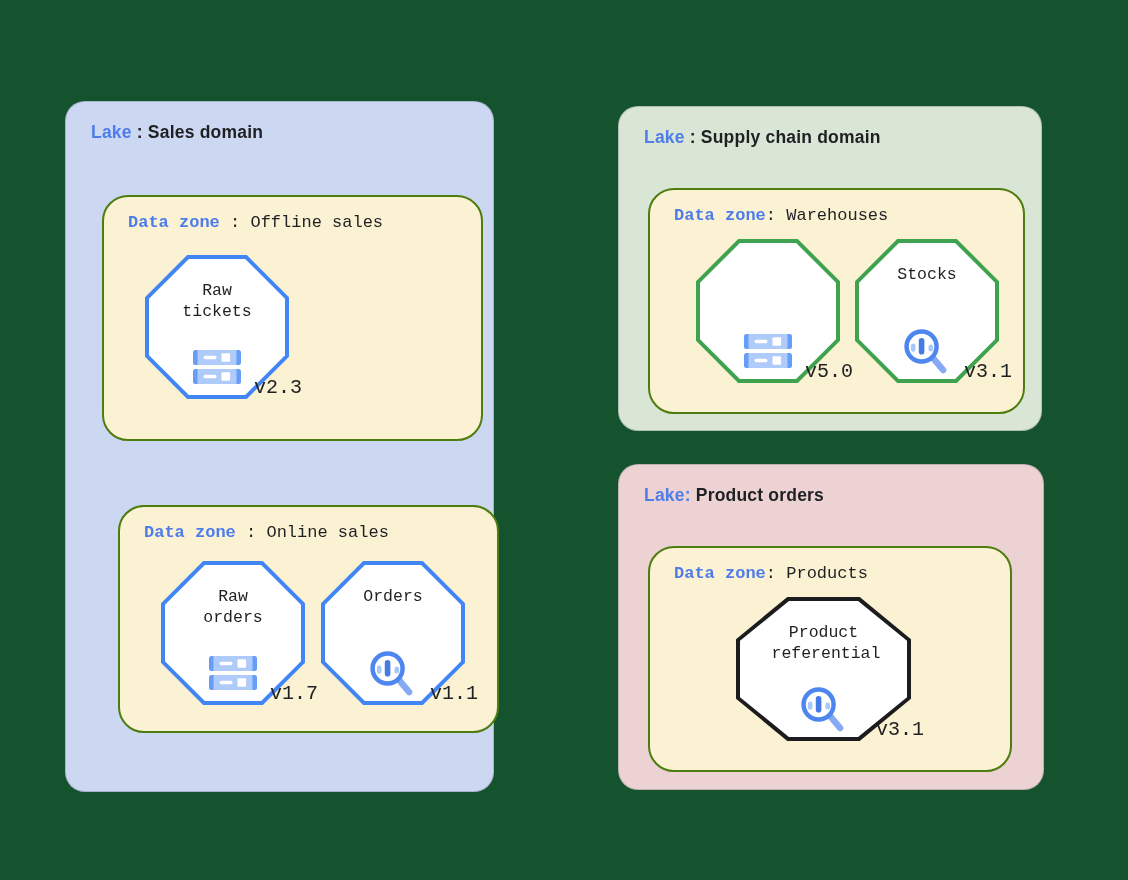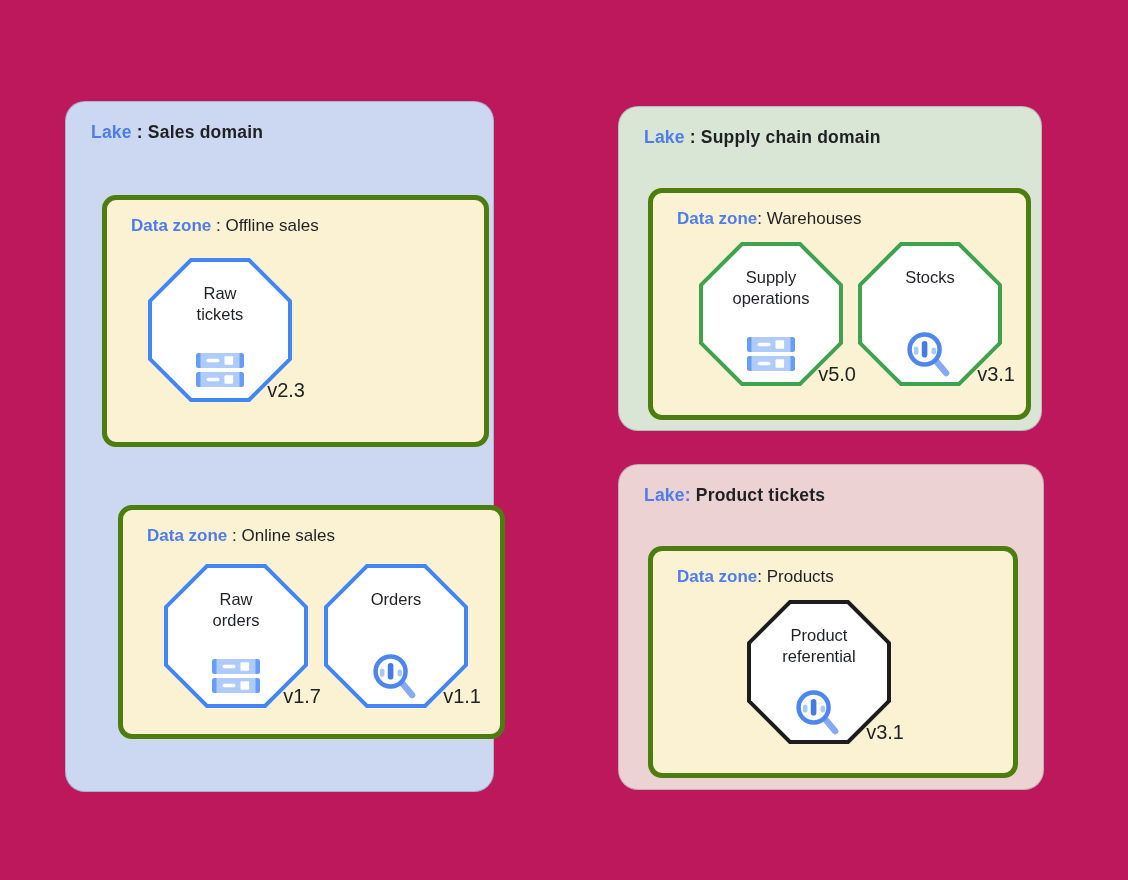--- a/index.html
+++ b/index.html
@@ -3,21 +3,21 @@
 <meta charset="utf-8">
 <style>
   html,body{margin:0;padding:0;}
   body{
     font-family:"Liberation Sans","DejaVu Sans",sans-serif;
     background:#ffffff;
   }
   .canvas{
     position:relative;
     width:1128px;height:880px;
-    background:#be185d;
+    background:#14532d;
     overflow:hidden;
   }
   .lake{
     position:absolute;
     border-radius:20px;
     border:1.5px solid rgba(90,100,115,0.30);
   }
   .lake-title{
     position:absolute;
     left:25px;top:20px;
@@ -25,22 +25,23 @@
     font-weight:bold;
     color:#1F2023;
     letter-spacing:.2px;
     white-space:nowrap;
   }
   .t-blue{color:#4E7CEA;}
   .t-sep{white-space:pre;}
   .zone{
     position:absolute;
     background:#FBF1D3;
-    border:5px solid #4d7c0f;
-    border-radius:14px;
+    border:2px solid #4d7c0f;
+    border-radius:26px;
+    font-family:Liberation Mono, monospace;
   }
   .zone-title{
     position:absolute;
     left:24px;top:16px;
     font-size:17px;
     color:#1F2023;
     white-space:nowrap;
   }
   .zone-title .t-blue{font-weight:bold;}
   .oct{
@@ -172,24 +173,20 @@
     <div class="lake-title">
       <span class="t-blue">Lake</span><span class="t-sep"> : </span><span>Supply chain domain</span>
     </div>
 
     <div class="zone" style="left:29px;top:81px;width:373px;height:222px;">
       <div class="zone-title">
         <span class="t-blue">Data zone</span><span class="t-sep">: </span><span>Warehouses</span>
       </div>
 
       <div class="oct oct-green" style="left:46px;top:49px;">
-        <div class="oct-label">
-          <span>Supply</span>
-          <span>operations</span>
-        </div>
         <svg class="icon icon-storage" width="48" height="34" viewBox="0 0 48 34">
           <rect x="0" y="0" width="48" height="15" rx="2.5" fill="#669DF6"></rect>
           <rect x="4.5" y="0" width="39" height="15" fill="#AECBFA"></rect>
           <rect x="10.5" y="5.8" width="13" height="3.4" rx="1.7" fill="#ffffff"></rect>
           <rect x="28.5" y="3.2" width="8.6" height="8.6" rx="1" fill="#ffffff"></rect>
           <rect x="0" y="19" width="48" height="15" rx="2.5" fill="#669DF6"></rect>
           <rect x="4.5" y="19" width="39" height="15" fill="#AECBFA"></rect>
           <rect x="10.5" y="24.8" width="13" height="3.4" rx="1.7" fill="#ffffff"></rect>
           <rect x="28.5" y="22.2" width="8.6" height="8.6" rx="1" fill="#ffffff"></rect>
         </svg>
@@ -208,29 +205,29 @@
           <rect x="9.8" y="17.5" width="4.6" height="8.2" rx="2.3" fill="#A8C7FA"></rect>
           <rect x="27.4" y="18.5" width="4.6" height="7" rx="2.3" fill="#A8C7FA"></rect>
         </svg>
         <div class="version">v3.1</div>
       </div>
     </div>
   </div>
 
   <div class="lake" style="left:618px;top:464px;width:424px;height:324px;background:#ECD2D2;">
     <div class="lake-title">
-      <span class="t-blue">Lake:</span><span class="t-sep"> </span><span>Product tickets</span>
+      <span class="t-blue">Lake:</span><span class="t-sep"> </span><span>Product orders</span>
     </div>
 
     <div class="zone" style="left:29px;top:81px;width:360px;height:222px;">
       <div class="zone-title">
         <span class="t-blue">Data zone</span><span class="t-sep">: </span><span>Products</span>
       </div>
 
-      <div class="oct oct-black" style="left:94px;top:49px;">
+      <div class="oct oct-black" style="left:86px;top:49px;padding-left:31px;">
         <div class="oct-label">
           <span>Product</span>
           <span>referential</span>
         </div>
         <svg class="icon icon-search" width="48" height="50" viewBox="0 0 48 50">
           <line x1="32" y1="32" x2="42" y2="44" stroke="#85A9F2" stroke-width="6.5" stroke-linecap="round"></line>
           <circle cx="20.5" cy="20.5" r="15" fill="#ffffff" stroke="#4E86EF" stroke-width="4.5"></circle>
           <rect x="17.7" y="12" width="5.6" height="16.5" rx="2.8" fill="#447BE4"></rect>
           <rect x="9.8" y="17.5" width="4.6" height="8.2" rx="2.3" fill="#A8C7FA"></rect>
           <rect x="27.4" y="18.5" width="4.6" height="7" rx="2.3" fill="#A8C7FA"></rect>

